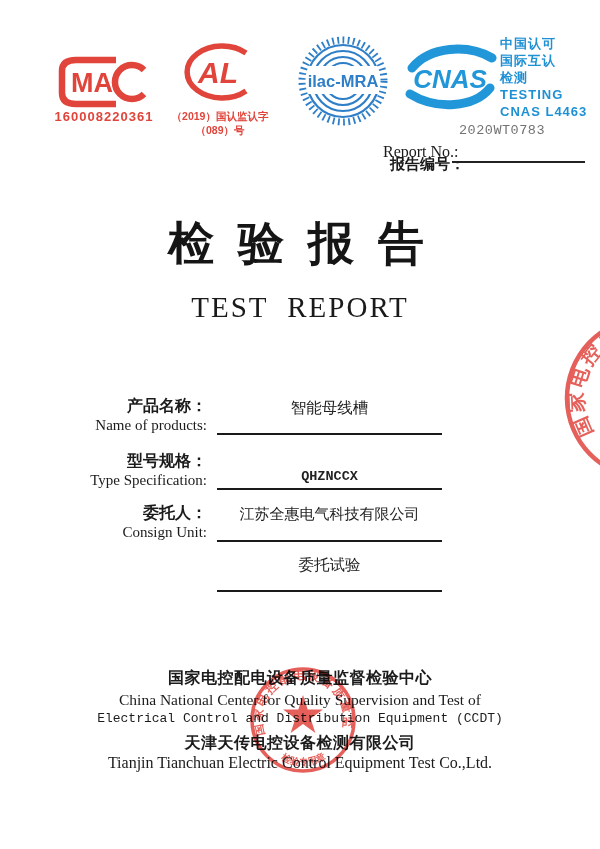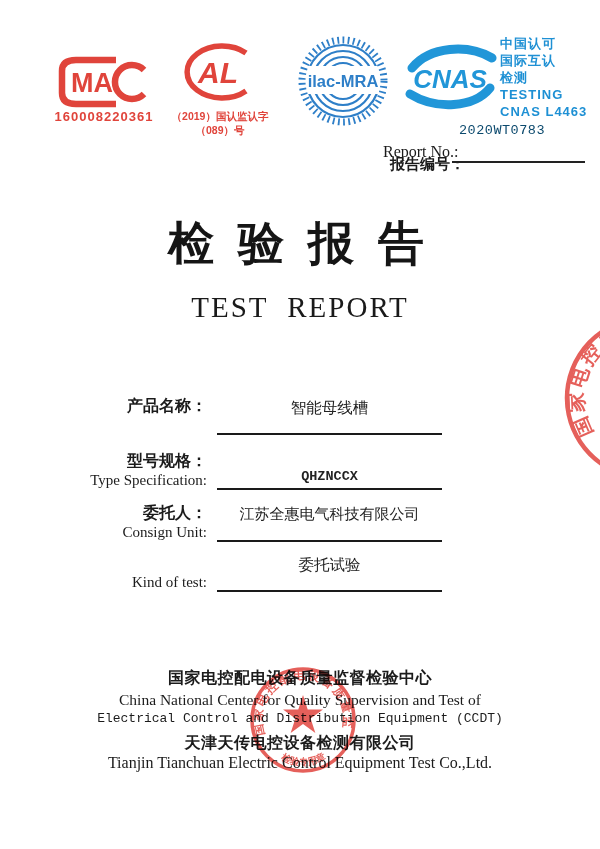--- a/index.html
+++ b/index.html
@@ -19,21 +19,21 @@
     color:#e0443b; font-weight:bold; font-size:10.5px; }
   .ilac-svg { left:298px; top:36px; }
   .cnas-svg { left:402px; top:44px; }
   .cnas-block { left:500px; top:35px; color:#1e90d4; font-weight:bold;
     font-size:13px; line-height:17px; letter-spacing:1px; }
   .cnas-block .ln5 { font-size:13px; }
 
   
   .repno-zh { left:390px; top:121px; font-weight:bold; font-size:15px;margin-top:34px; }
   .repno-val { left:459px; top:123px; font-family:"Liberation Mono", monospace;
-    font-size:13.5px; letter-spacing:0.5px; color:#0c4a6e; }
+    font-size:13.5px; letter-spacing:0.5px; color:#737373; }
   .repno-en { left:383px; top:143px; font-family:"Liberation Serif", serif; font-size:16px; }
   .repno-line { left:452px; top:161px; width:133px; border-top:2px solid #222; }
 
   
   .title-zh { left:0; top:213px; width:600px; text-align:center;
     font-size:46px; font-weight:bold; letter-spacing:24px; padding-left:16px;
     box-sizing:border-box; color:#151515; }
   .title-en { left:0; top:291px; width:600px; text-align:center;
     font-family:"Liberation Serif", serif; font-size:29px; letter-spacing:2px;
     word-spacing:10px; color:#1a1a1a; }
@@ -117,37 +117,37 @@
   <div class="abs repno-zh">报告编号：</div>
   <div class="abs repno-val">2020WT0783</div>
   <div class="abs repno-en">Report No.:</div>
   <div class="abs repno-line"></div>
 
   <div class="abs title-zh">检验报告</div>
   <div class="abs title-en">TEST REPORT</div>
 
   <div class="frow frow1">
     <div class="flabel-zh">产品名称：</div>
+    <div class="flabel-en">Name of products:</div>
     <div class="fvalue">智能母线槽</div>
     <div class="fline"></div>
   </div>
   <div class="frow frow2">
     <div class="flabel-zh">型号规格：</div>
     <div class="flabel-en">Type Specification:</div>
     <div class="fvalue">QHZNCCX</div>
     <div class="fline"></div>
   </div>
   <div class="frow frow3">
     <div class="flabel-zh">委托人：</div>
     <div class="flabel-en">Consign Unit:</div>
     <div class="fvalue">江苏全惠电气科技有限公司</div>
     <div class="fline"></div>
   </div>
   <div class="frow frow4">
-    <div class="flabel-en">Kind of test:</div>
     <div class="fvalue">委托试验</div>
     <div class="fline"></div>
   </div>
 
   <div class="abs foot foot-zh1">国家电控配电设备质量监督检验中心</div>
   <div class="abs foot foot-en1">China National Center for Quality Supervision and Test of</div>
   <div class="abs foot foot-en2">Electrical Control and Distribution Equipment (CCDT)</div>
   <div class="abs foot foot-en3">Tianjin Tianchuan Electric Control Equipment Test Co.,Ltd.</div>
   <div class="abs foot foot-zh2">天津天传电控设备检测有限公司</div>
 

